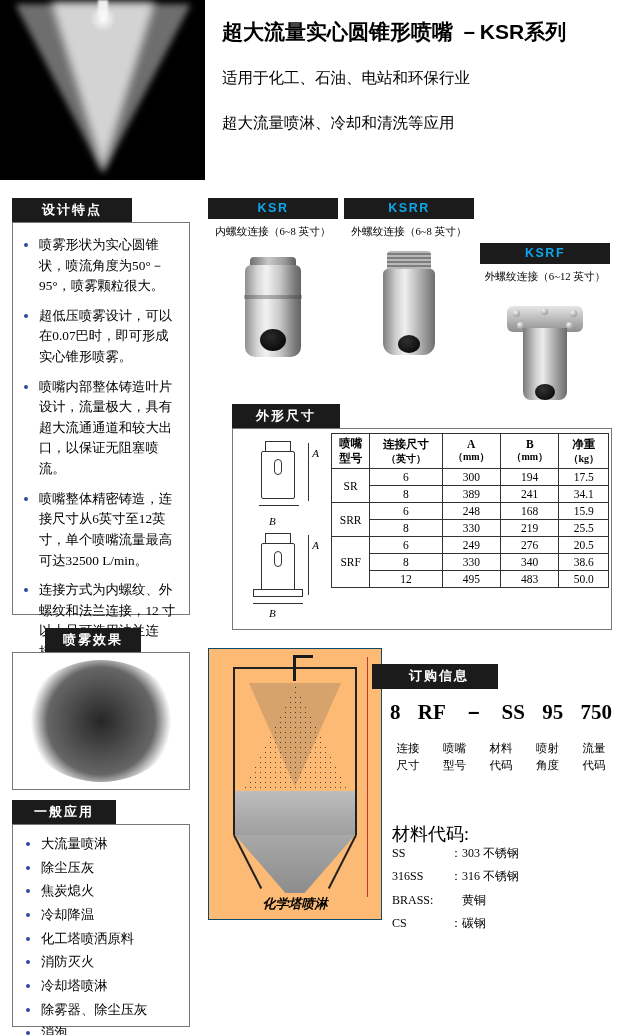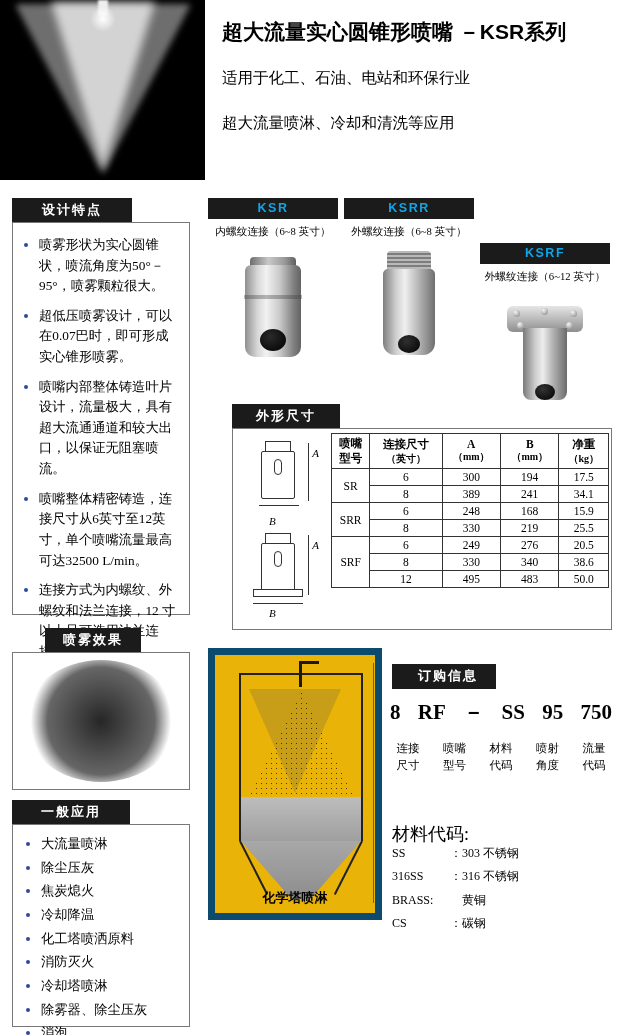--- a/index.html
+++ b/index.html
@@ -98,21 +98,21 @@
   .spray-noise {
     position:absolute; left:0; top:0; width:178px; height:136px;
     background-image:
       radial-gradient(rgba(255,255,255,0.95) 0.6px, transparent 0.7px),
       radial-gradient(rgba(255,255,255,0.75) 0.5px, transparent 0.6px);
     background-size:4px 4px, 6px 6px;
     background-position:0 0, 2px 3px;
     mix-blend-mode:screen;
   }
 
-  .sec-app-bar { position:absolute; left:12px; top:800px; width:118px; }
+  .sec-app-bar { position:absolute; left:12px; top:800px; width:104px; }
   .app-box {
     position:absolute; left:12px; top:824px; width:178px; height:203px;
     border:1px solid #777; background:#fff; padding:6px 6px 6px 2px;
   }
   .app-list { margin:0; padding-left:26px; font-size:13.3px; line-height:1.63; }
   .app-list li::marker { color:#2e4a9e; font-size:15px; }
 
   
   .prod-row { position:absolute; left:208px; top:198px; width:404px; height:175px; }
   .prod-cell { position:absolute; top:0; width:130px; }
@@ -228,21 +228,21 @@
   table.dim th, table.dim td {
     border:1px solid #333; padding:2px 1px; font-weight:normal;
   }
   table.dim th { font-weight:bold; }
   table.dim .grp { font-weight:normal; }
   table.dim .u { font-size:10px; }
 
   
   .tower-box {
     position:absolute; left:208px; top:648px; width:174px; height:272px;
-    background:#eab308; border:7px solid #0c4a6e; overflow:hidden;
+    background:#fdba74; border:1px solid #0c4a6e; overflow:hidden;font-style:italic;
   }
   .tower-wall-l { position:absolute; left:24px; top:18px; width:2px; height:168px; background:#222; }
   .tower-wall-r { position:absolute; left:146px; top:18px; width:2px; height:168px; background:#222; }
   .tower-top { position:absolute; left:24px; top:18px; width:124px; height:2px; background:#222; }
   .tower-cone-l { position:absolute; left:24px; top:186px; width:2px; height:60px; background:#222;
     transform-origin:top center; transform:rotate(-27deg); }
   .tower-cone-r { position:absolute; left:146px; top:186px; width:2px; height:60px; background:#222;
     transform-origin:top center; transform:rotate(27deg); }
   .tower-bottom { position:absolute; left:76px; top:238px; width:20px; height:2px; background:#222; }
   .tower-pipe-v { position:absolute; left:84px; top:6px; width:3px; height:26px; background:#1a1a1a; }
@@ -269,21 +269,21 @@
     background:linear-gradient(180deg,#a8a8a8,#8d8d8d);
     clip-path:polygon(0% 0%, 100% 0%, 58% 100%, 42% 100%);
   }
   .tower-red { position:absolute; left:158px; top:8px; width:1px; height:240px; background:#c0392b; }
   .tower-caption {
     position:absolute; left:0; bottom:6px; width:100%; text-align:center;
     font-family:"Liberation Sans", sans-serif; font-weight:bold; font-size:13px;
   }
 
   
-  .sec-order-bar { position:absolute; left:392px; top:664px; width:104px;padding-left:8px; }
+  .sec-order-bar { position:absolute; left:372px; top:664px; width:126px;padding-left:8px; }
   .order-code {
     position:absolute; left:390px; top:698px; width:222px;
     font-family:"Liberation Serif", serif;
     font-size:21px; font-weight:bold;
     display:flex; justify-content:space-between; align-items:baseline;
   }
   .order-labels {
     position:absolute; left:386px; top:740px; width:230px;
     display:flex; justify-content:space-between;
     font-size:11.5px; text-align:center; line-height:1.45;

